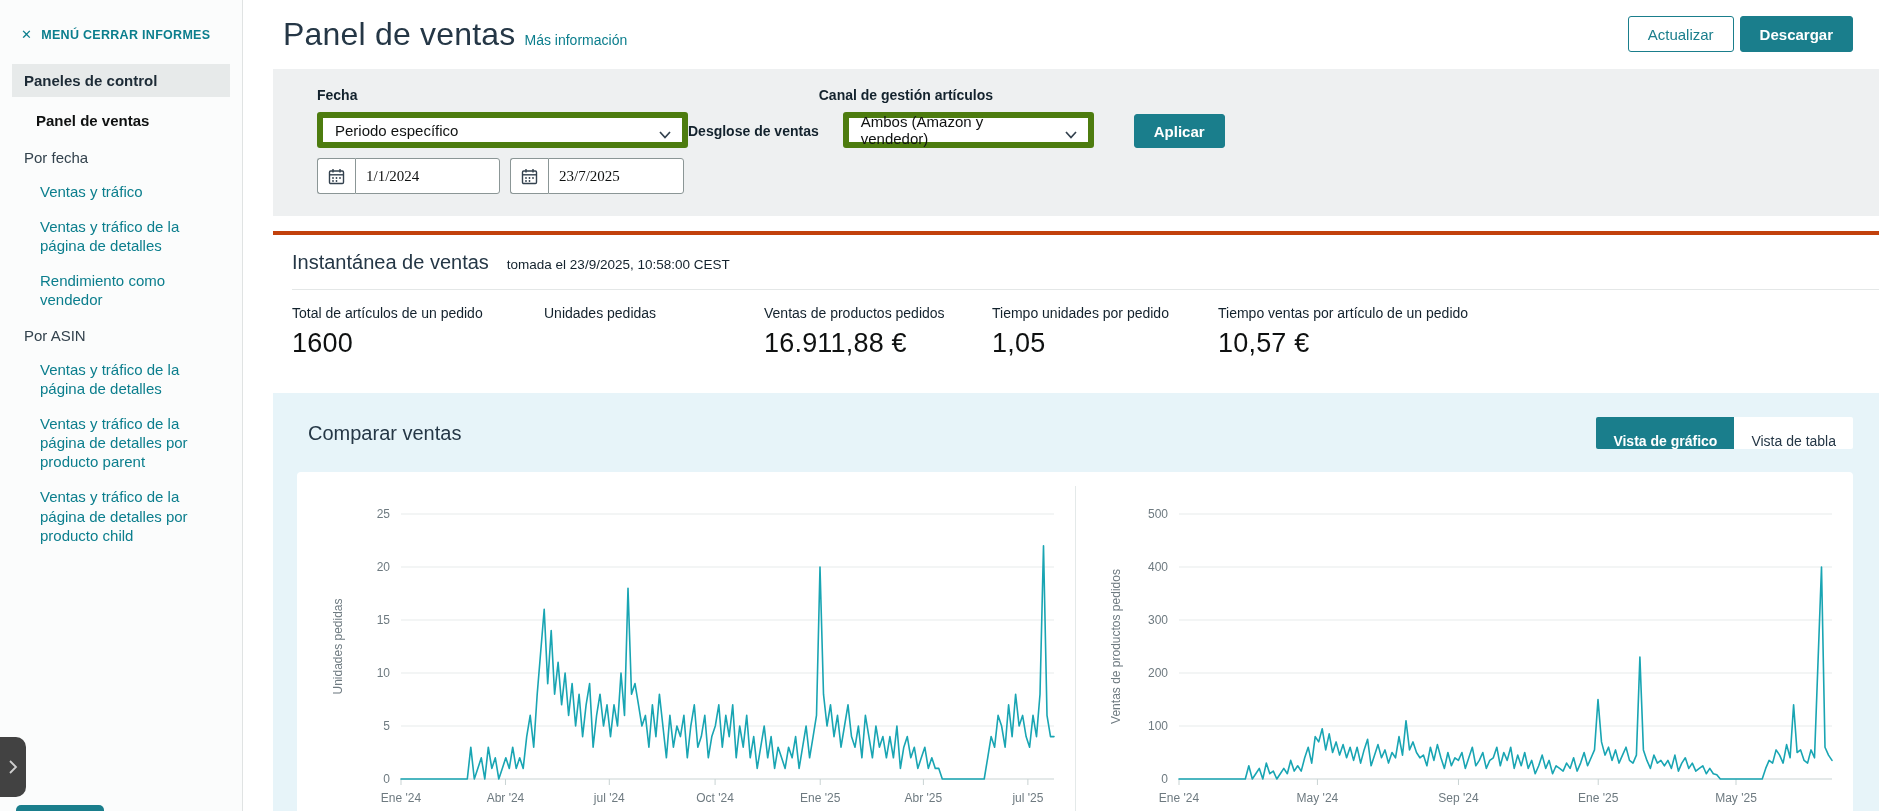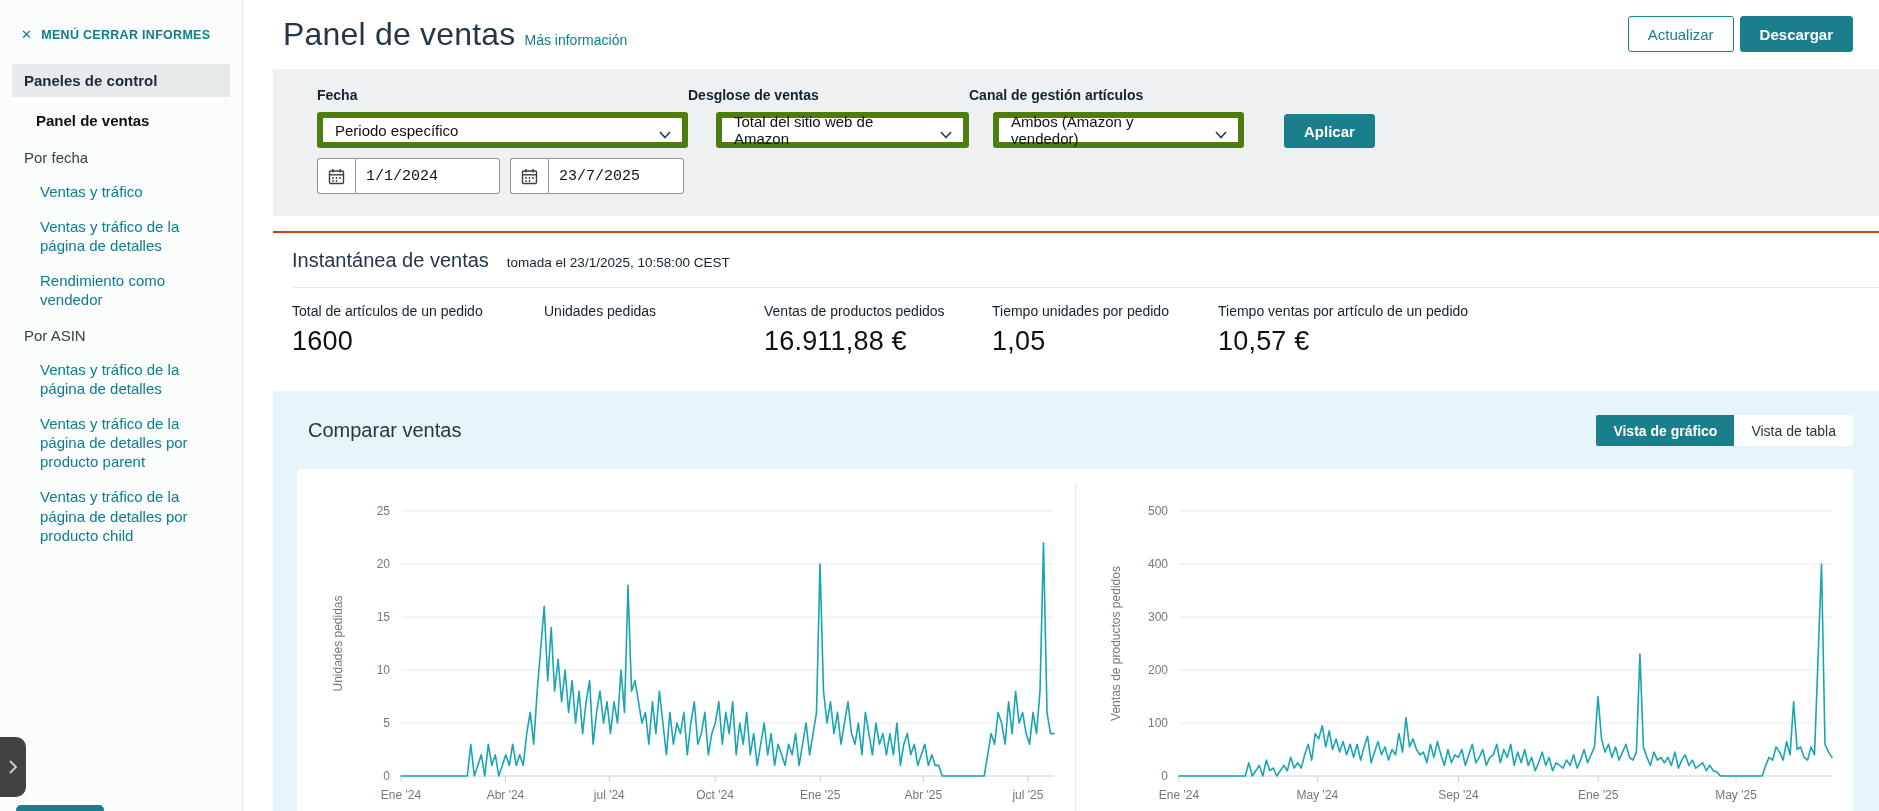--- a/index.html
+++ b/index.html
@@ -60,40 +60,40 @@
   .apply-btn { margin-left:40px; height:34px; }
   .dates-row { display:flex; margin-top:10px; }
   .date-group { display:flex; }
   .date-group + .date-group { margin-left:10px; }
   .cal-btn {
     width:38px; height:36px; background:#fff; border:1px solid #8b9696; border-right:0;
     border-radius:3px 0 0 3px; display:flex; align-items:center; justify-content:center; cursor:pointer;
   }
   .date-input {
     height:36px; border:1px solid #8b9696; border-radius:0 3px 3px 0; padding:0 10px;
-    font-family:Liberation Mono, monospace; font-size:15px; color:#0f1111; background:#fff;
+    font-family:Liberation Serif, serif; font-size:15px; color:#0f1111; background:#fff;
   }
   .date-input.from { width:145px; }
   .date-input.to { width:136px; }
   
-  .snapshot { margin:15px 0 0 29px; border-top:2px solid #c2410c; padding:16px 0 16px 19px; }
+  .snapshot { margin:15px 0 0 29px; border-top:4px solid #c2410c; padding:16px 0 16px 19px; }
   .snap-head { display:flex; align-items:baseline; gap:18px; padding-bottom:15px; border-bottom:1px solid #e4e7e7; }
   .snap-title { font-size:20px; color:#253746; }
   .snap-taken { font-size:13.5px; color:#13222d; }
   .metrics { display:flex; padding-top:15px; }
   .metric { display:flex; flex-direction:column; }
   .m0 { width:252px; } .m1 { width:220px; } .m2 { width:228px; } .m3 { width:226px; }
   .metric-label { font-size:14px; color:#13222d; }
   .metric-value { font-size:27px; color:#0f1111; margin-top:7px; letter-spacing:.2px; }
   
   .compare { margin:18px 0 0 29px; background:#e7f4f9; padding:24px 26px 60px 24px; }
   .compare-head { display:flex; align-items:center; }
   .compare-title { font-size:20px; color:#253746; margin-left:11px; }
   .view-toggle { margin-left:auto; display:flex; border-radius:2px; overflow:hidden; }
-  .toggle-btn { font-family:inherit; font-size:14px; height:31px; padding:8px 17px; border:0; cursor:pointer; }
+  .toggle-btn { font-family:inherit; font-size:14px; height:31px; padding:16px 17px; border:0; cursor:pointer; }
   .toggle-active { background:#1a7e8c; color:#fff; font-weight:bold; }
   .toggle-inactive { background:#fff; color:#253746; }
   .chart-card { margin-top:23px; background:#fff; border-radius:4px; display:flex; padding:14px 0 10px 0; }
   .chart-pane { flex:1; display:flex; justify-content:center; }
   .chart-pane.right { border-left:1px solid #e4e9e9; }
   svg text { font-family:"Liberation Sans", sans-serif; }
 </style>
 </head>
 <body>
 
@@ -140,26 +140,20 @@
         <div class="filter-label">Fecha</div>
         <div class="select w-date">
           <span>Periodo específico</span>
           <svg class="chev" width="12" height="8" viewBox="0 0 12 8">
             <polyline points="1,1 6,6.5 11,1" fill="none" stroke="#33414e" stroke-width="1.7"></polyline>
           </svg>
         </div>
       </div>
       <div class="filter-col">
         <div class="filter-label">Desglose de ventas</div>
-        <div class="select w-breakdown">
-          <span>Total del sitio web de Amazon</span>
-          <svg class="chev" width="12" height="8" viewBox="0 0 12 8">
-            <polyline points="1,1 6,6.5 11,1" fill="none" stroke="#33414e" stroke-width="1.7"></polyline>
-          </svg>
-        </div>
       </div>
       <div class="filter-col">
         <div class="filter-label">Canal de gestión artículos</div>
         <div class="select w-channel">
           <span>Ambos (Amazon y vendedor)</span>
           <svg class="chev" width="12" height="8" viewBox="0 0 12 8">
             <polyline points="1,1 6,6.5 11,1" fill="none" stroke="#33414e" stroke-width="1.7"></polyline>
           </svg>
         </div>
       </div>
@@ -198,21 +192,21 @@
           </svg>
         </div>
         <input class="date-input to" readonly="" value="23/7/2025" style="">
       </div>
     </div>
   </div>
 
   <div class="snapshot">
     <div class="snap-head">
       <div class="snap-title">Instantánea de ventas</div>
-      <div class="snap-taken">tomada el 23/1/2025, 10:58:00 CEST</div>
+      <div class="snap-taken">tomada el 23/9/2025, 10:58:00 CEST</div>
     </div>
     <div class="metrics">
       <div class="metric m0">
         <div class="metric-label">Total de artículos de un pedido</div>
         <div class="metric-value">1600</div>
       </div>
       <div class="metric m1">
         <div class="metric-label">Unidades pedidas</div>
       </div>
       <div class="metric m2">

